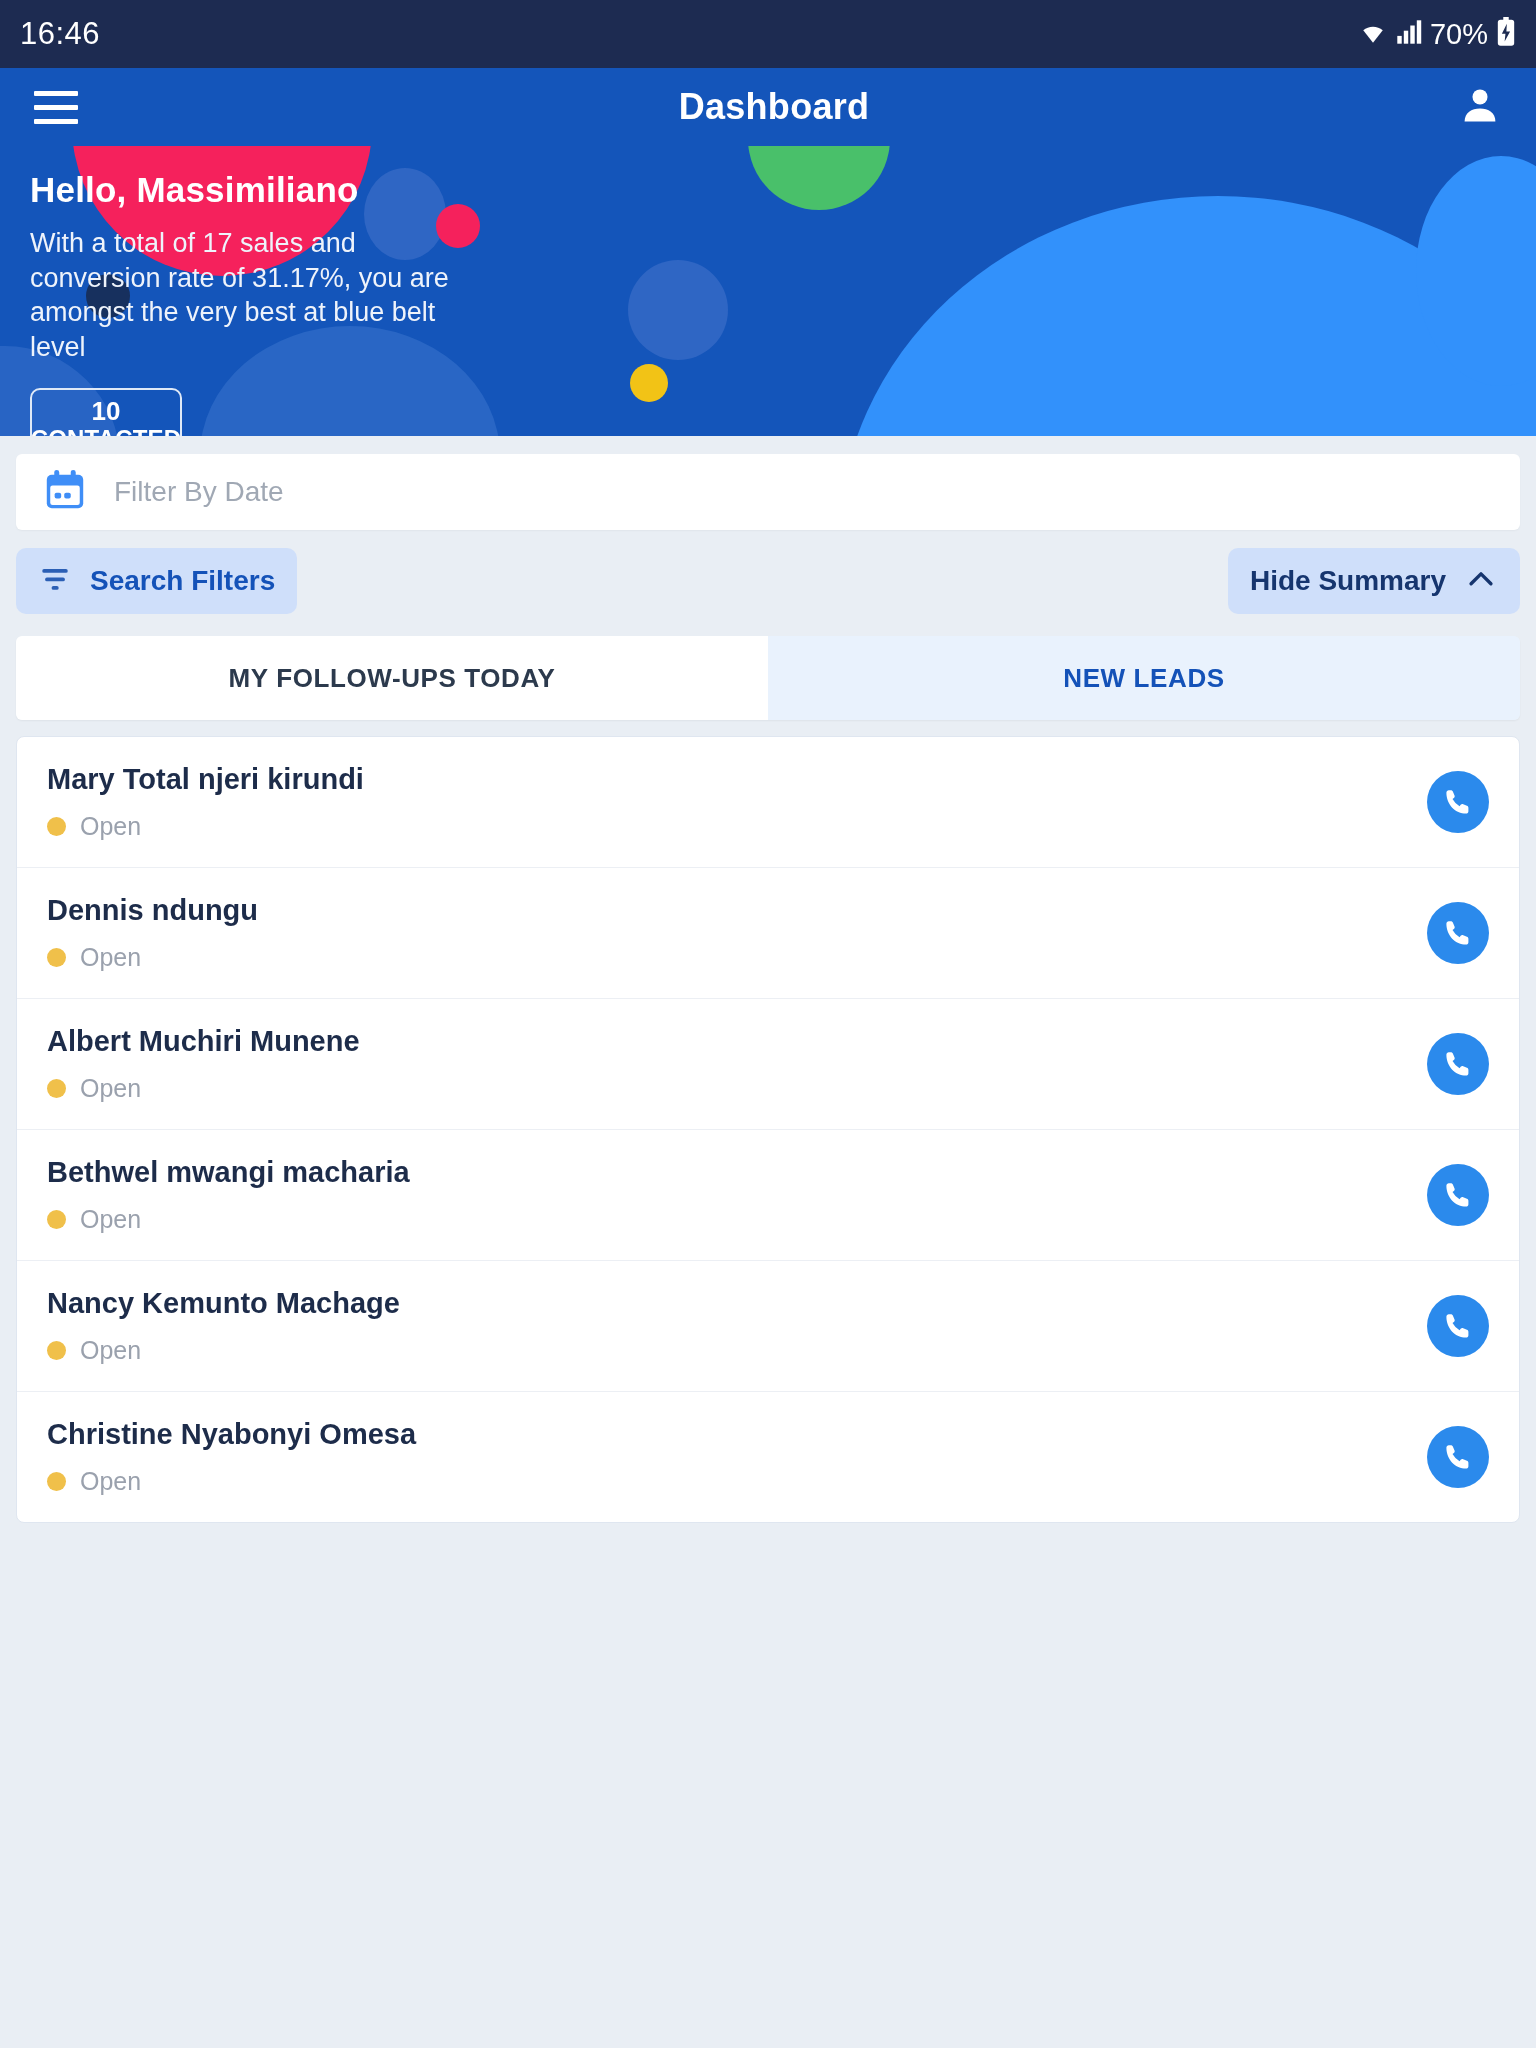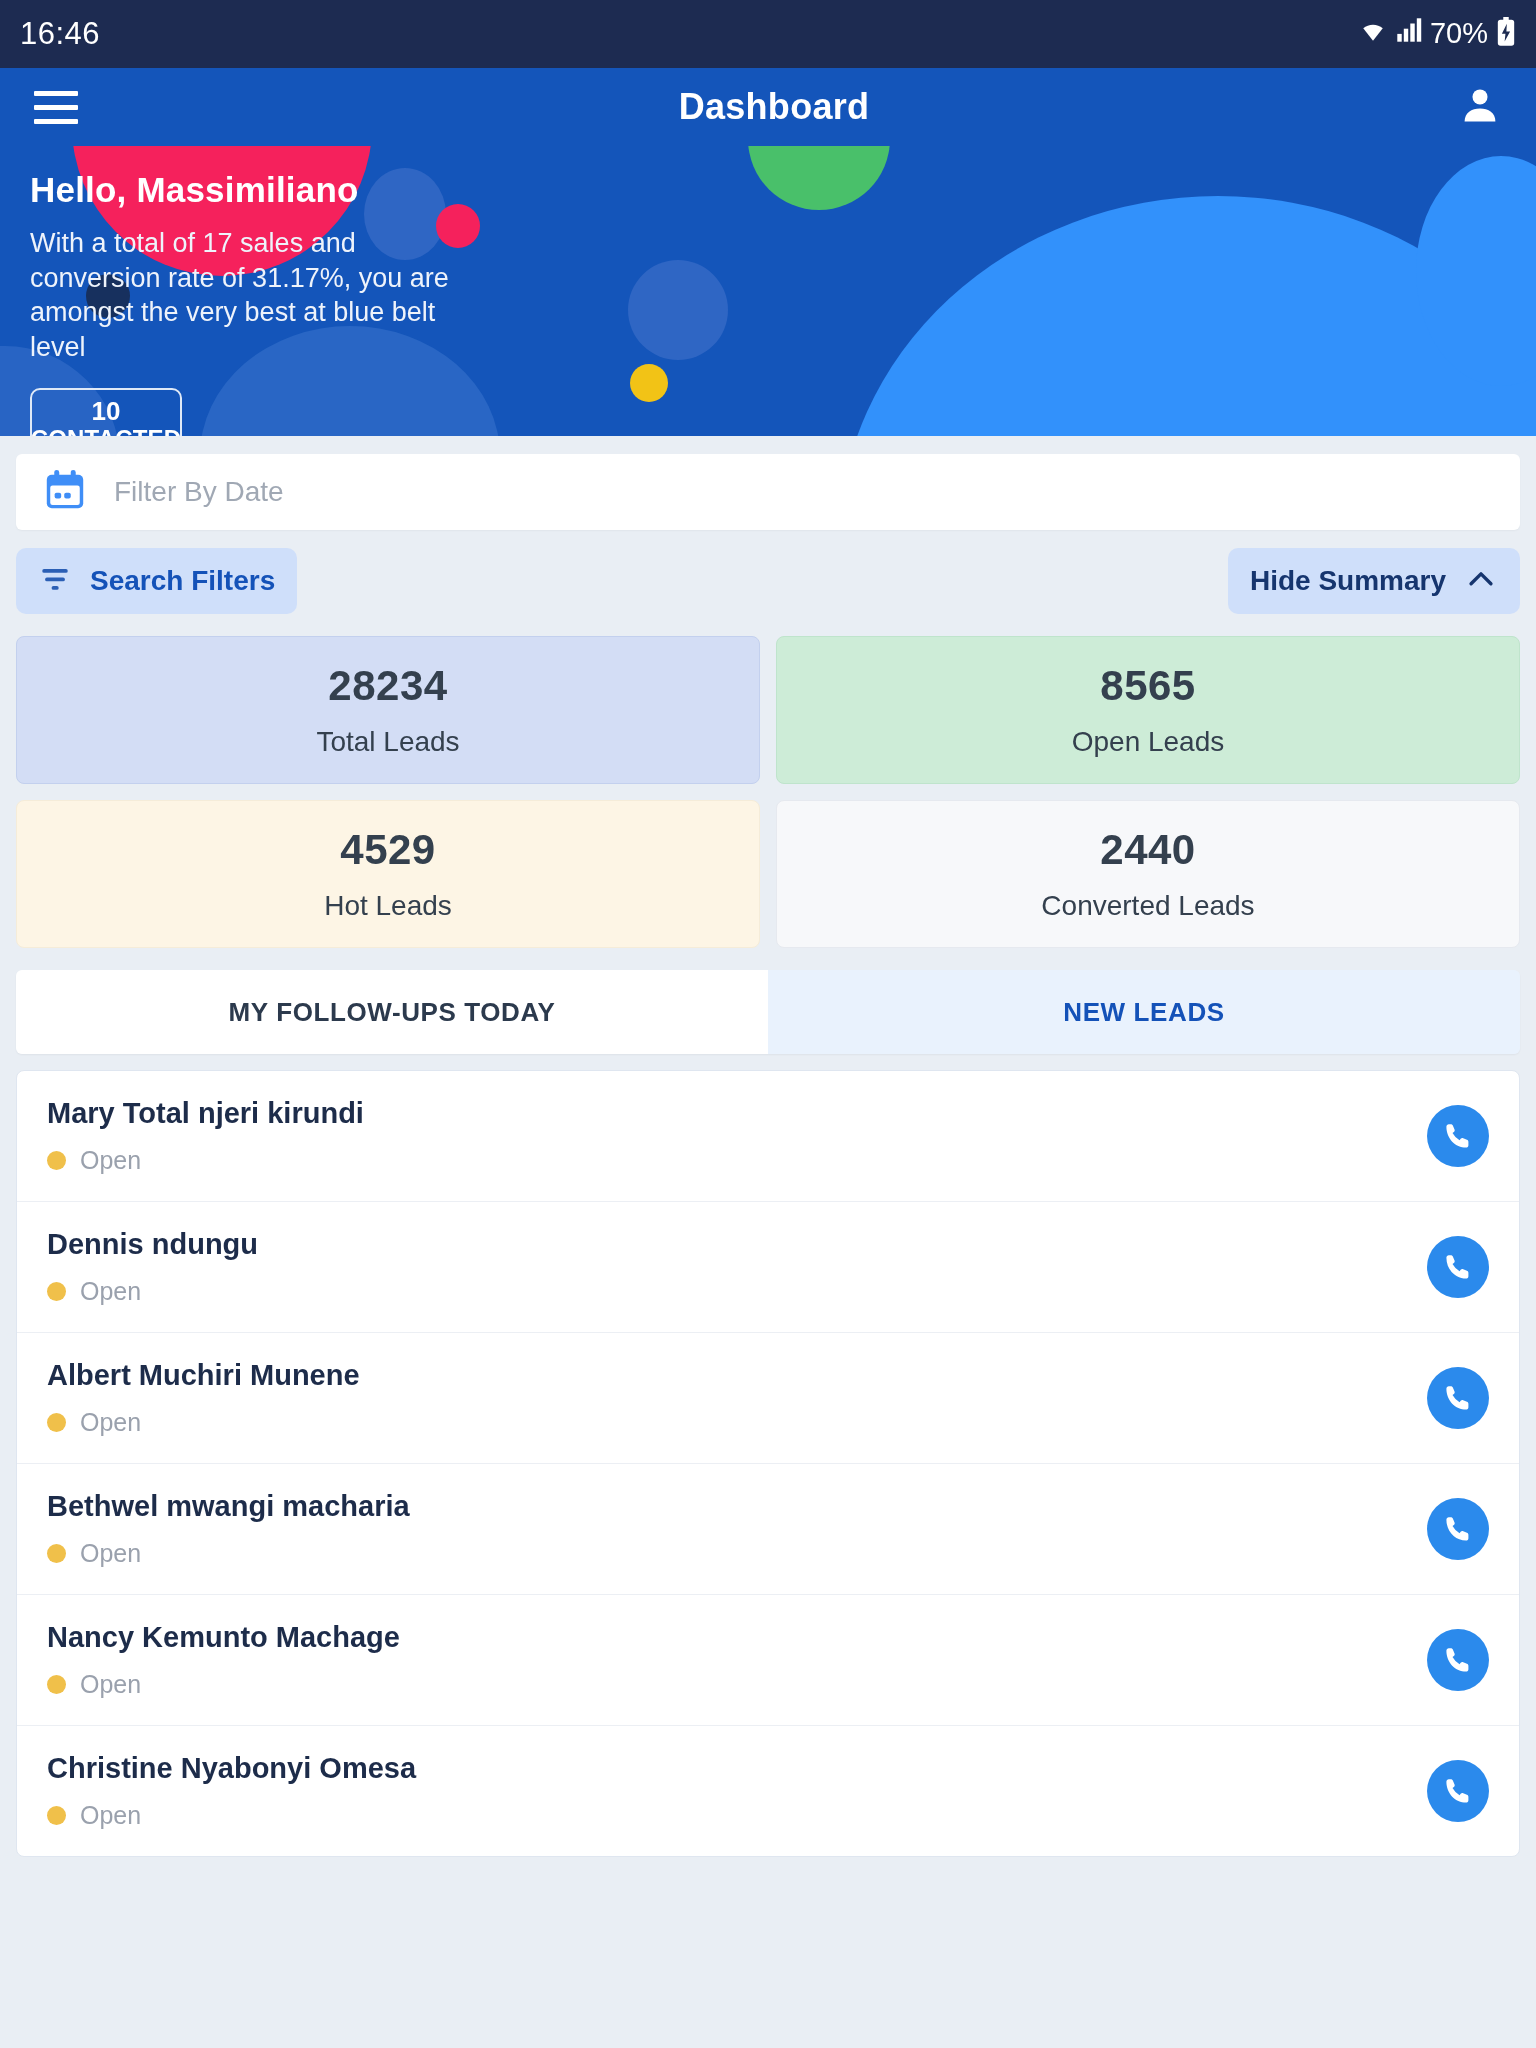--- a/index.html
+++ b/index.html
@@ -11,21 +11,21 @@
   }
   .phone { position:relative; width:1536px; height:2048px; background:#e9eef4; }
 
   
   .statusbar{
     position:relative; height:68px; background:#1d2b51;
     display:flex; align-items:center; justify-content:space-between;
     padding:0 20px; color:#fff;
   }
   .sb-time{ font-size:31px; letter-spacing:.5px; }
-  .sb-right{ display:flex; gap:8px; }
+  .sb-right{ display:flex; align-items:center; gap:8px; }
   .sb-battery-text{ font-size:29px; }
   .ico-wifi, .ico-signal, .ico-battery{ display:block; }
 
   
   .appbar{
     position:relative; height:78px; background:#1455ba;
     display:flex; align-items:center; padding:0 34px; z-index:5;
   }
   .hamburger{ width:44px; display:flex; flex-direction:column; gap:9px; cursor:pointer; }
   .hamburger span{ display:block; height:5px; background:#fff; border-radius:1px; }
@@ -243,38 +243,20 @@
       <div class="chip-right">
         <span class="chip-label">Hide Summary</span>
         <span>
           <svg width="34" height="34" viewBox="0 0 24 24">
             <path d="M5 15.4 L12 8.4 L19 15.4" stroke="#16356e" stroke-width="2.4" fill="none" stroke-linecap="round" stroke-linejoin="round"></path>
           </svg>
         </span>
       </div>
     </div>
 
-    <div class="cards">
-      <div class="card c-total">
-        <span class="card-num">28234</span>
-        <span class="card-label">Total Leads</span>
-      </div>
-      <div class="card c-open">
-        <span class="card-num">8565</span>
-        <span class="card-label">Open Leads</span>
-      </div>
-      <div class="card c-hot">
-        <span class="card-num">4529</span>
-        <span class="card-label">Hot Leads</span>
-      </div>
-      <div class="card c-conv">
-        <span class="card-num">2440</span>
-        <span class="card-label">Converted Leads</span>
-      </div>
-    </div>
 
     <div class="tabs">
       <div class="tab inactive">MY FOLLOW-UPS TODAY</div>
       <div class="tab active">NEW LEADS</div>
     </div>
 
     <div class="leadlist">
 
       <div class="lead">
         <div>

